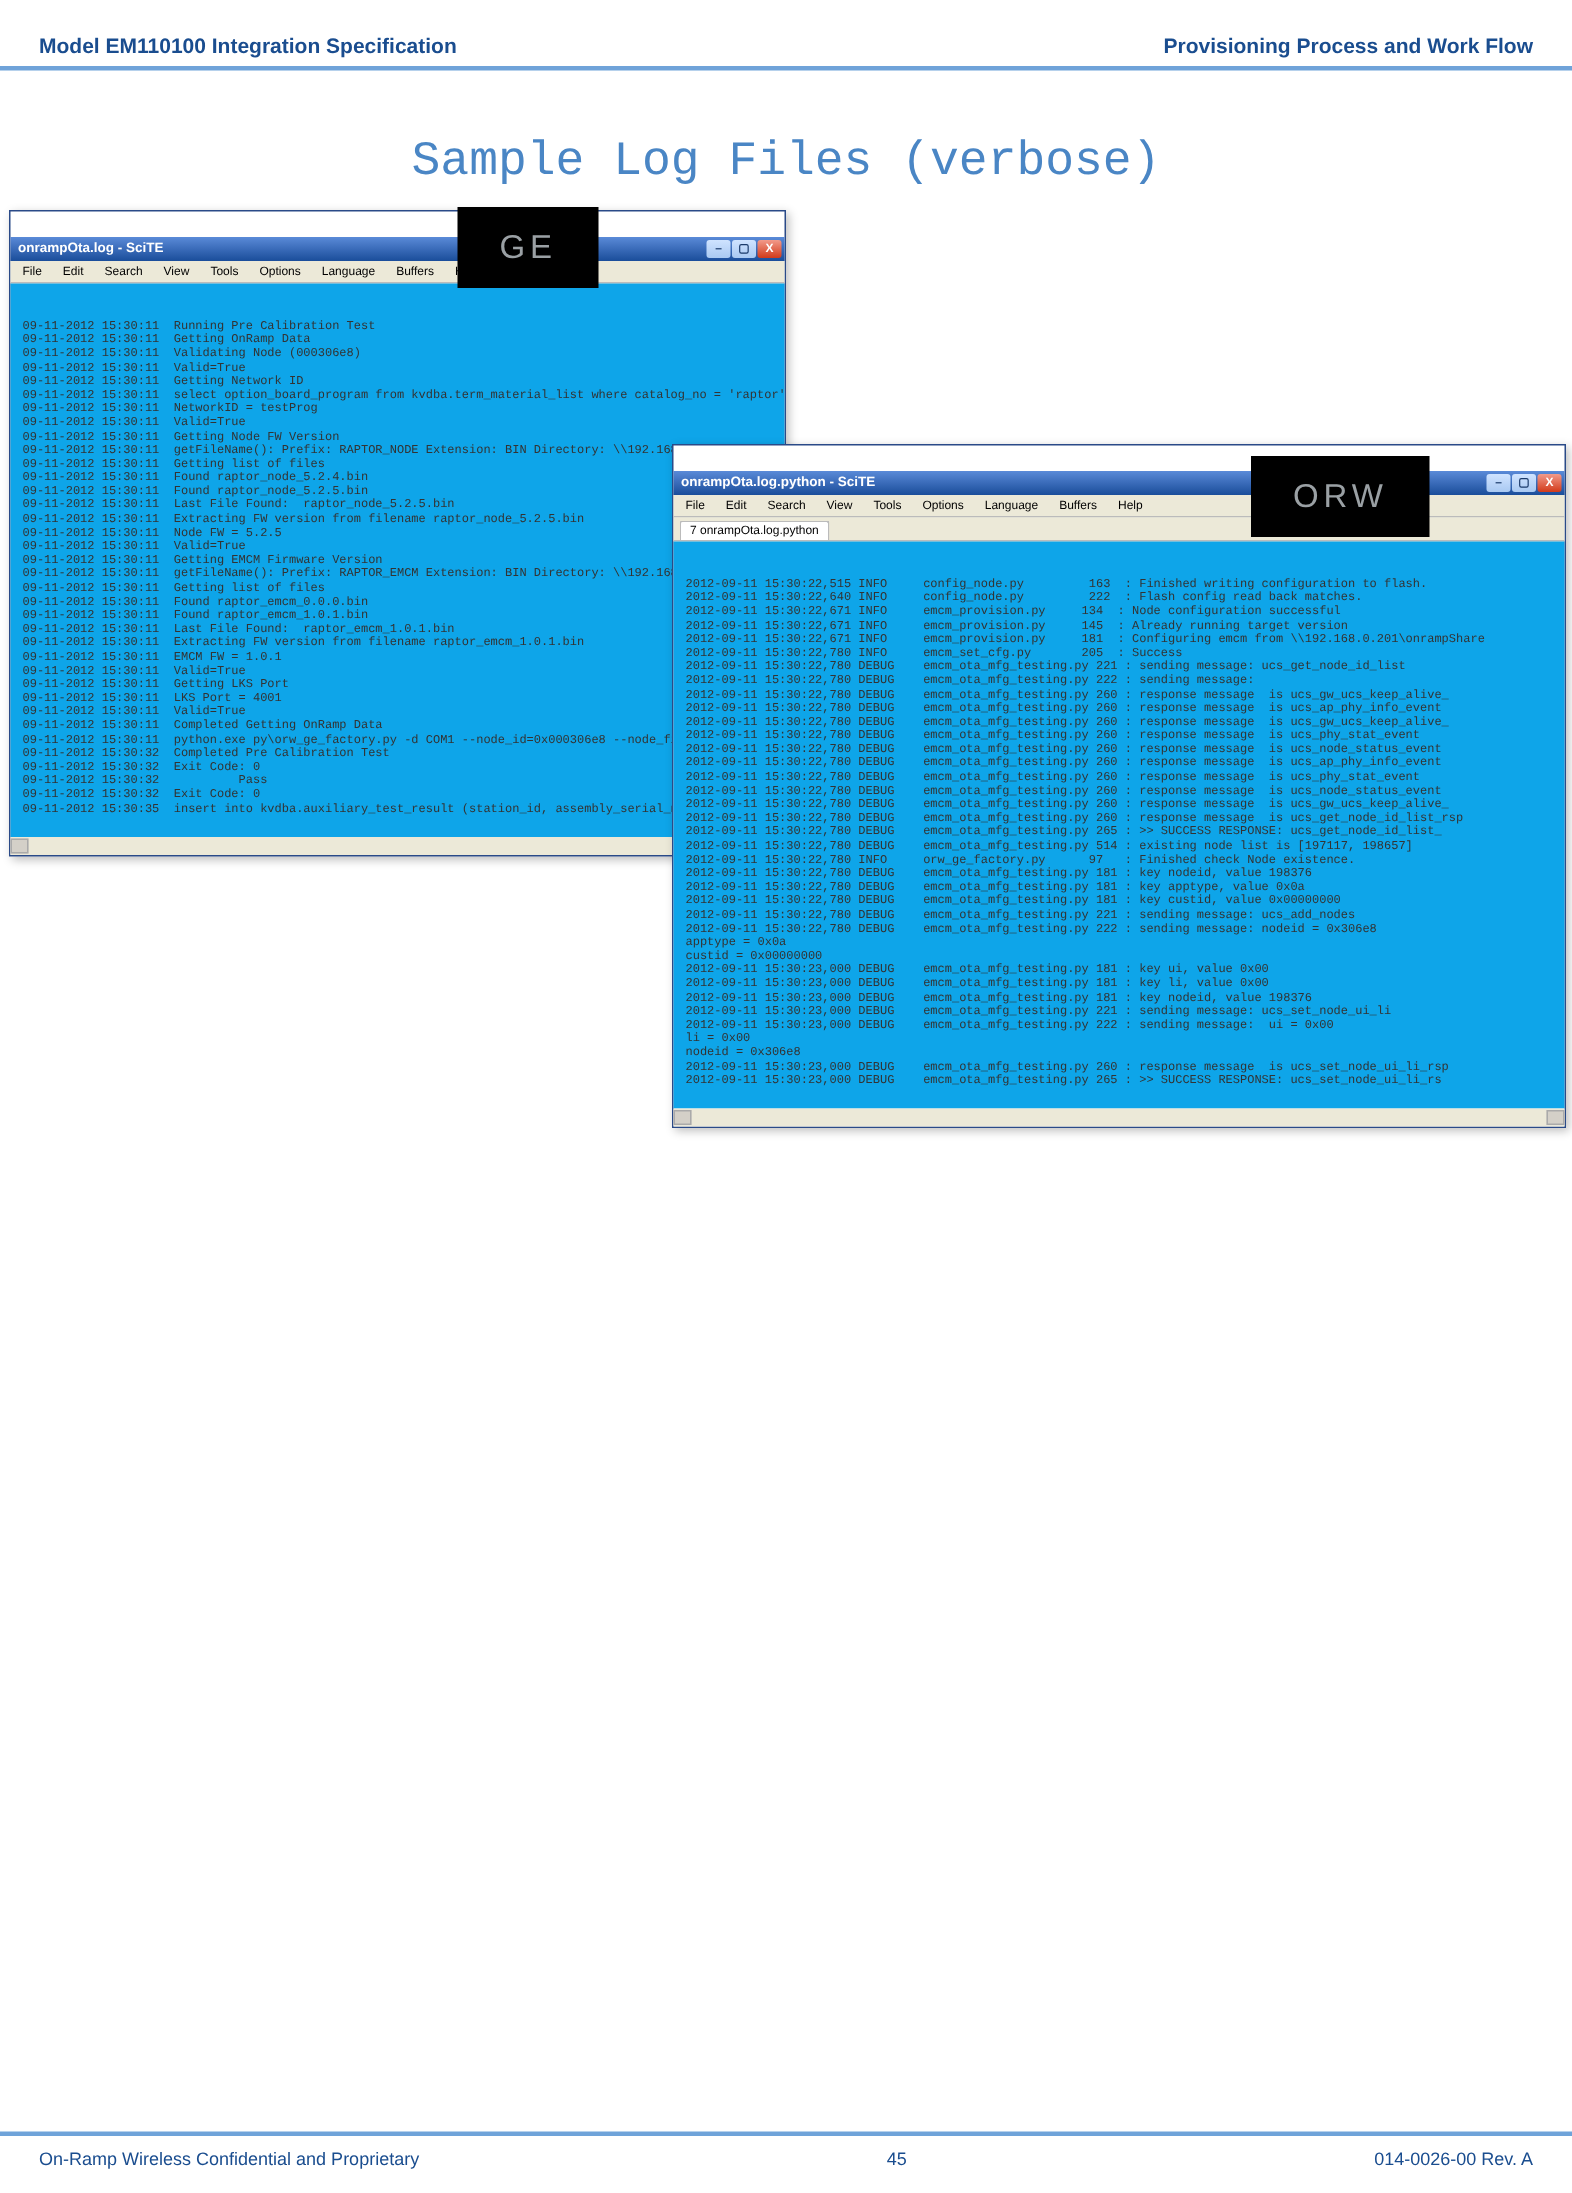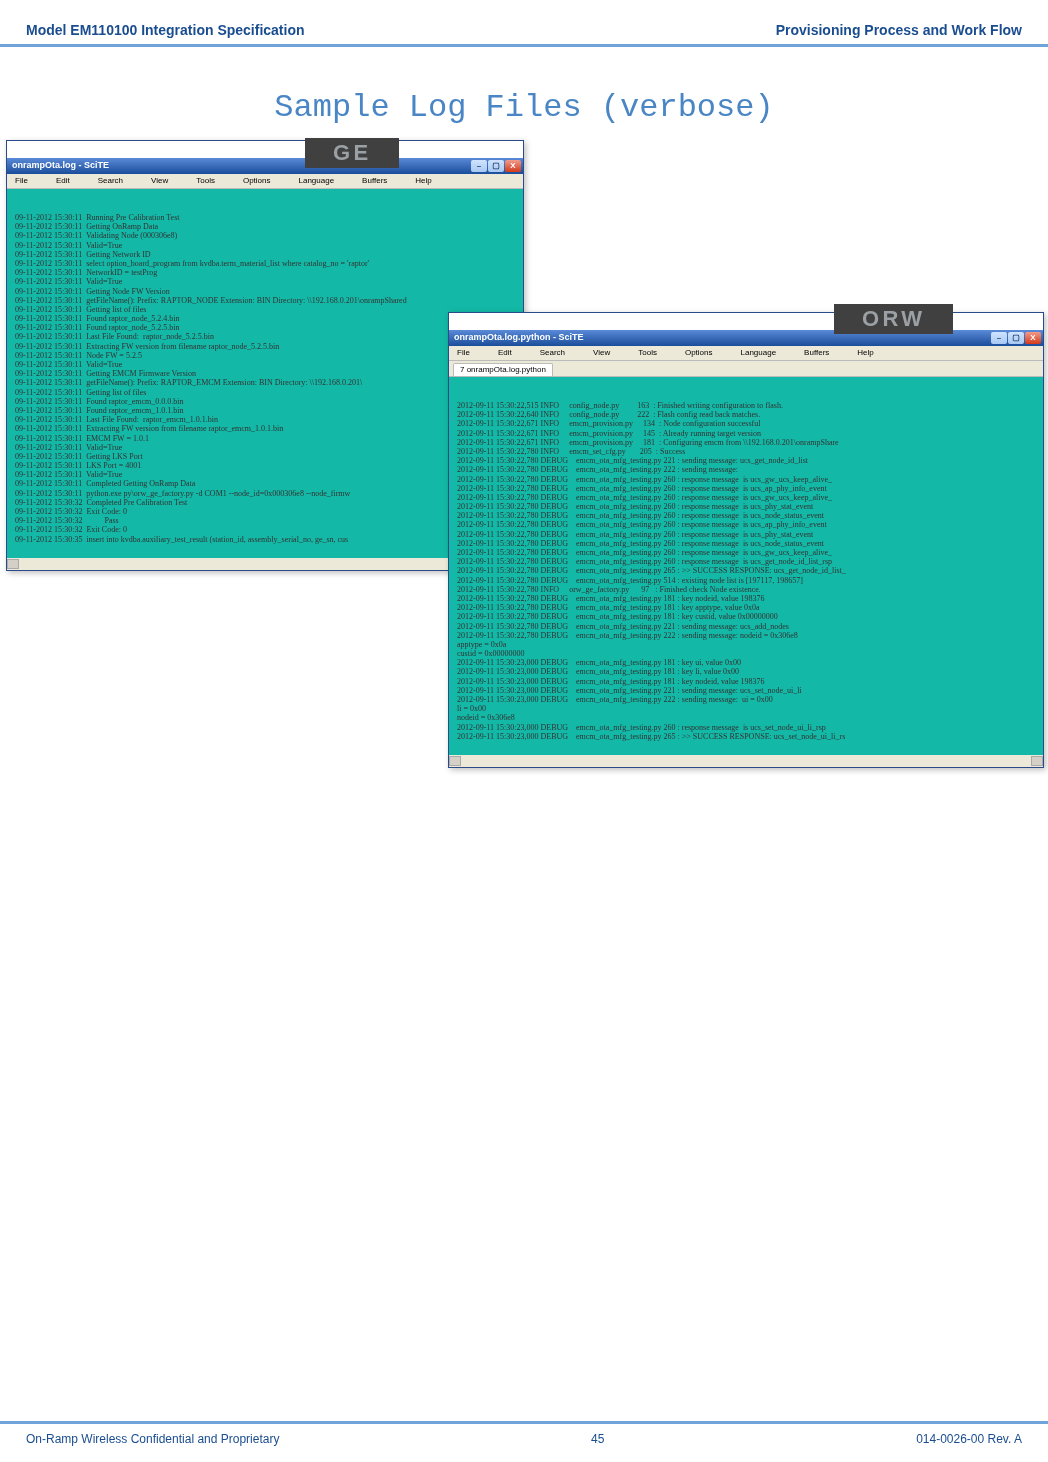--- a/index.html
+++ b/index.html
@@ -50,21 +50,21 @@
   .win-btn {
     width: 16px; height: 12px; margin-left: 1px;
     display: inline-flex; align-items: center; justify-content: center;
     font-size: 8px; font-weight: bold; border-radius: 2px;
   }
   .win-min { background: linear-gradient(#cfe3ff,#a9c9f2); color: #1a3a6a; }
   .win-max { background: linear-gradient(#cfe3ff,#a9c9f2); color: #1a3a6a; }
   .win-close { background: linear-gradient(#f29a8a,#d23a1a); color: #fff; }
   .menubar {
     display: flex;
-    gap: 20px;
+    gap: 6px;
     background: #ece9d8;
     padding: 1px 4px;
     border-bottom: 1px solid #bbb;
     font-size: 8px;
   }
   .menubar span { padding: 1px 4px; }
   .tabstrip {
     background: #ece9d8;
     padding: 2px 4px 0 4px;
     border-bottom: 1px solid #bbb;
@@ -72,38 +72,38 @@
   .tab {
     display: inline-block;
     background: #fff;
     border: 1px solid #bbb;
     border-bottom: none;
     padding: 1px 6px;
     font-size: 8px;
     border-radius: 2px 2px 0 0;
   }
   .log-area {
-    background: #14b8a6;
-    font-family: Liberation Serif, serif;
+    background: #0ea5e9;
+    font-family: Liberation Mono, monospace;
     font-size: 8px;
     line-height: 1.15;
     white-space: pre;
     padding: 24px 4px 14px 8px;
     color: #333;
     overflow: hidden;
   }
   .log-area .line { white-space: pre; }
   .overlay-label {
     position: absolute;
-    background: #404040;
+    background: #000000;
     color: #9aa0a4;
     font-size: 22px;
-    font-weight: 700;
+    font-weight: 400;
     letter-spacing: .15em;
-    padding: 2px 28px;
+    padding: 14px 28px;
     font-family: "Segoe UI", Arial, sans-serif;
   }
   .hscroll {
     height: 12px;
     background: #ece9d8;
     display: flex;
     justify-content: space-between;
     align-items: center;
   }
   .hs-arrow {
@@ -116,21 +116,21 @@
     position: absolute;
     left: 0; right: 0; bottom: 0;
     padding: 8px 26px 16px 26px;
     display: flex;
     justify-content: space-between;
     font-size: 12px;
     color: #1a4d8f;
     border-top: 3px solid #6fa3d9;
   }
   .win-scite { left: 6px; top: 140px; width: 518px; }
-  .win-orw   { left: 448px; top: 312px; width: 596px; }
+  .win-orw   { left: 448px; top: 296px; width: 596px; }
 </style>
 </head>
 <body>
 
 <div class="page-header">
   <span>Model EM110100 Integration Specification</span>
   <span>Provisioning Process and Work Flow</span>
 </div>
 
 <div class="page-title">Sample Log Files (verbose)</div>

